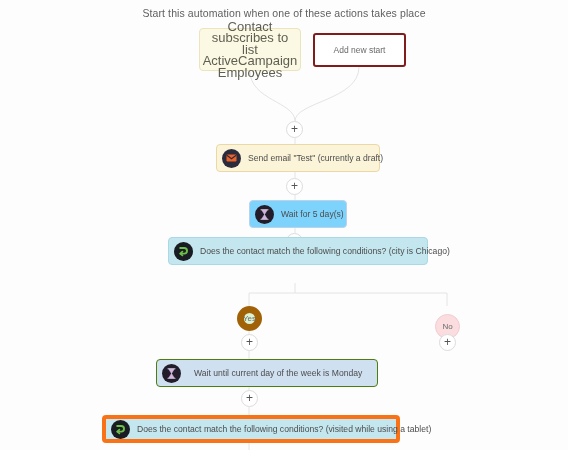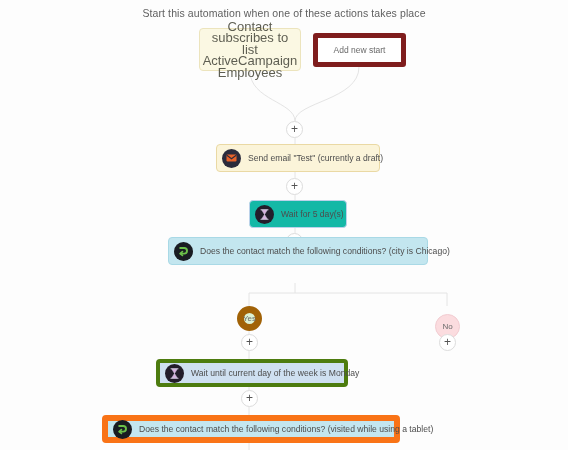--- a/index.html
+++ b/index.html
@@ -58,21 +58,21 @@
     text-align: center;
     font-size: 13px;
     line-height: 11.5px;
     color: #5e5e52;
     padding: 2px 6px;
   }
   .start-add {
     left: 313px; top: 33px;
     width: 93px; height: 34px;
     background: #ffffff;
-    border: 5px solid #7f1d1d;
+    border: 2px solid #7f1d1d;
     border-radius: 3px;
     display: flex;
     align-items: center;
     justify-content: center;
     font-size: 8.5px;
     color: #6a6a6a;
   }
 
   
   .plus {
@@ -101,37 +101,38 @@
     height: 28px;
   }
   .row .label { margin-left: 7px; color: #4d4d4d; white-space: nowrap; }
   .row-email {
     left: 216px; top: 144px; width: 164px;
     background: #fbf4d9;
     border: 1px solid #ead9a4;
   }
   .row-wait1 {
     left: 249px; top: 200px; width: 98px;
-    background: #14b8a6;
+    background: #7dd3fc;
     border: 1px solid #bcd2ea;
   }
   .row-cond1 {
     left: 168px; top: 237px; width: 260px;
     background: #c3e6ef;
     border: 1px solid #a9d9e6;
   }
   .row-wait2 {
-    left: 156px; top: 359px; width: 192px;
+    left: 156px; top: 359px; width: 222px;
     background: #cfe0f1;
-    border: 4px solid #4d7c0f;
+    border: 1px solid #4d7c0f;
+    gap: 6px;
   }
   .row-cond2 {
     left: 102px; top: 415px; width: 298px;
     background: #c3e6ef;
-    border: 6px solid #f97316;
+    border: 4px solid #f97316;
   }
 
   
   .disc {
     width: 19px; height: 19px;
     border-radius: 50%;
     flex: 0 0 19px;
     display: flex;
     align-items: center;
     justify-content: center;

